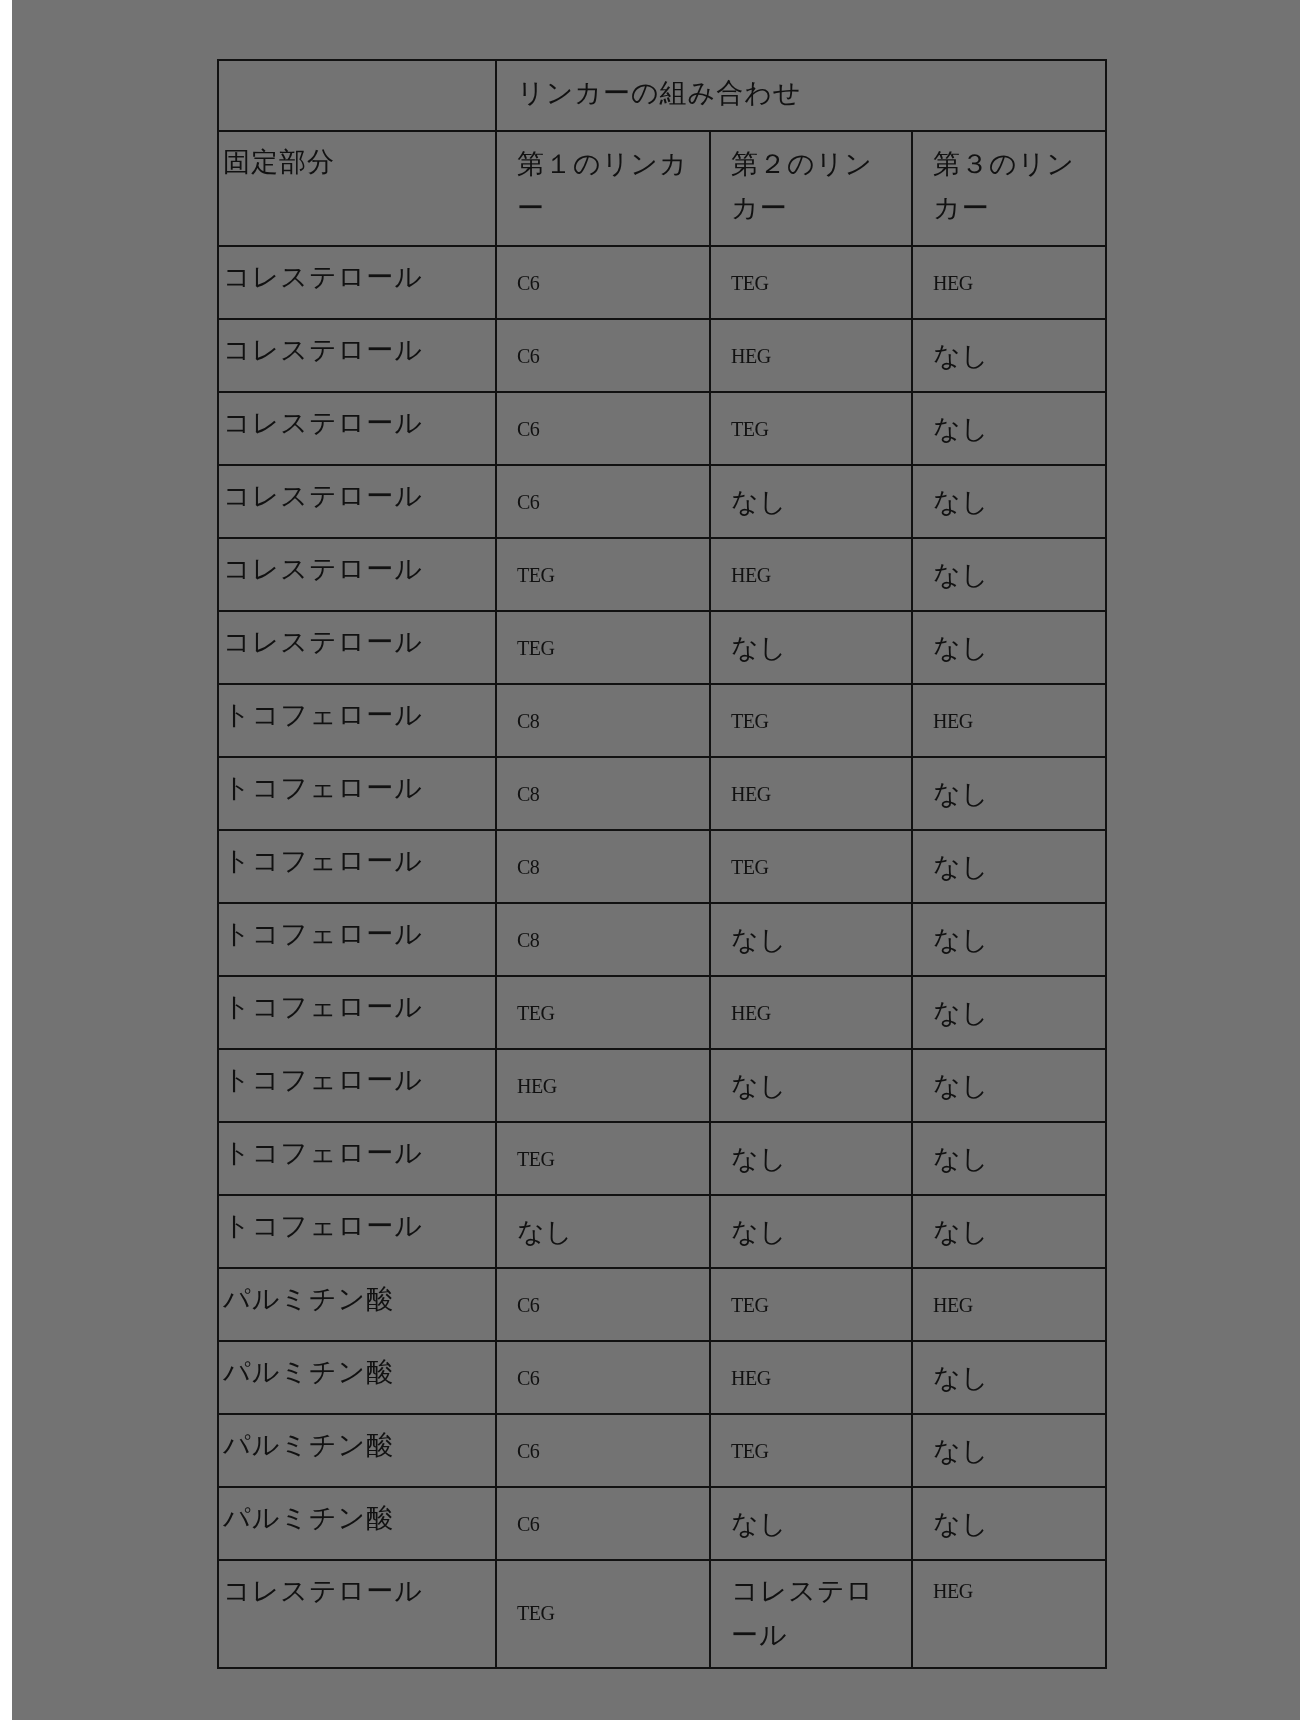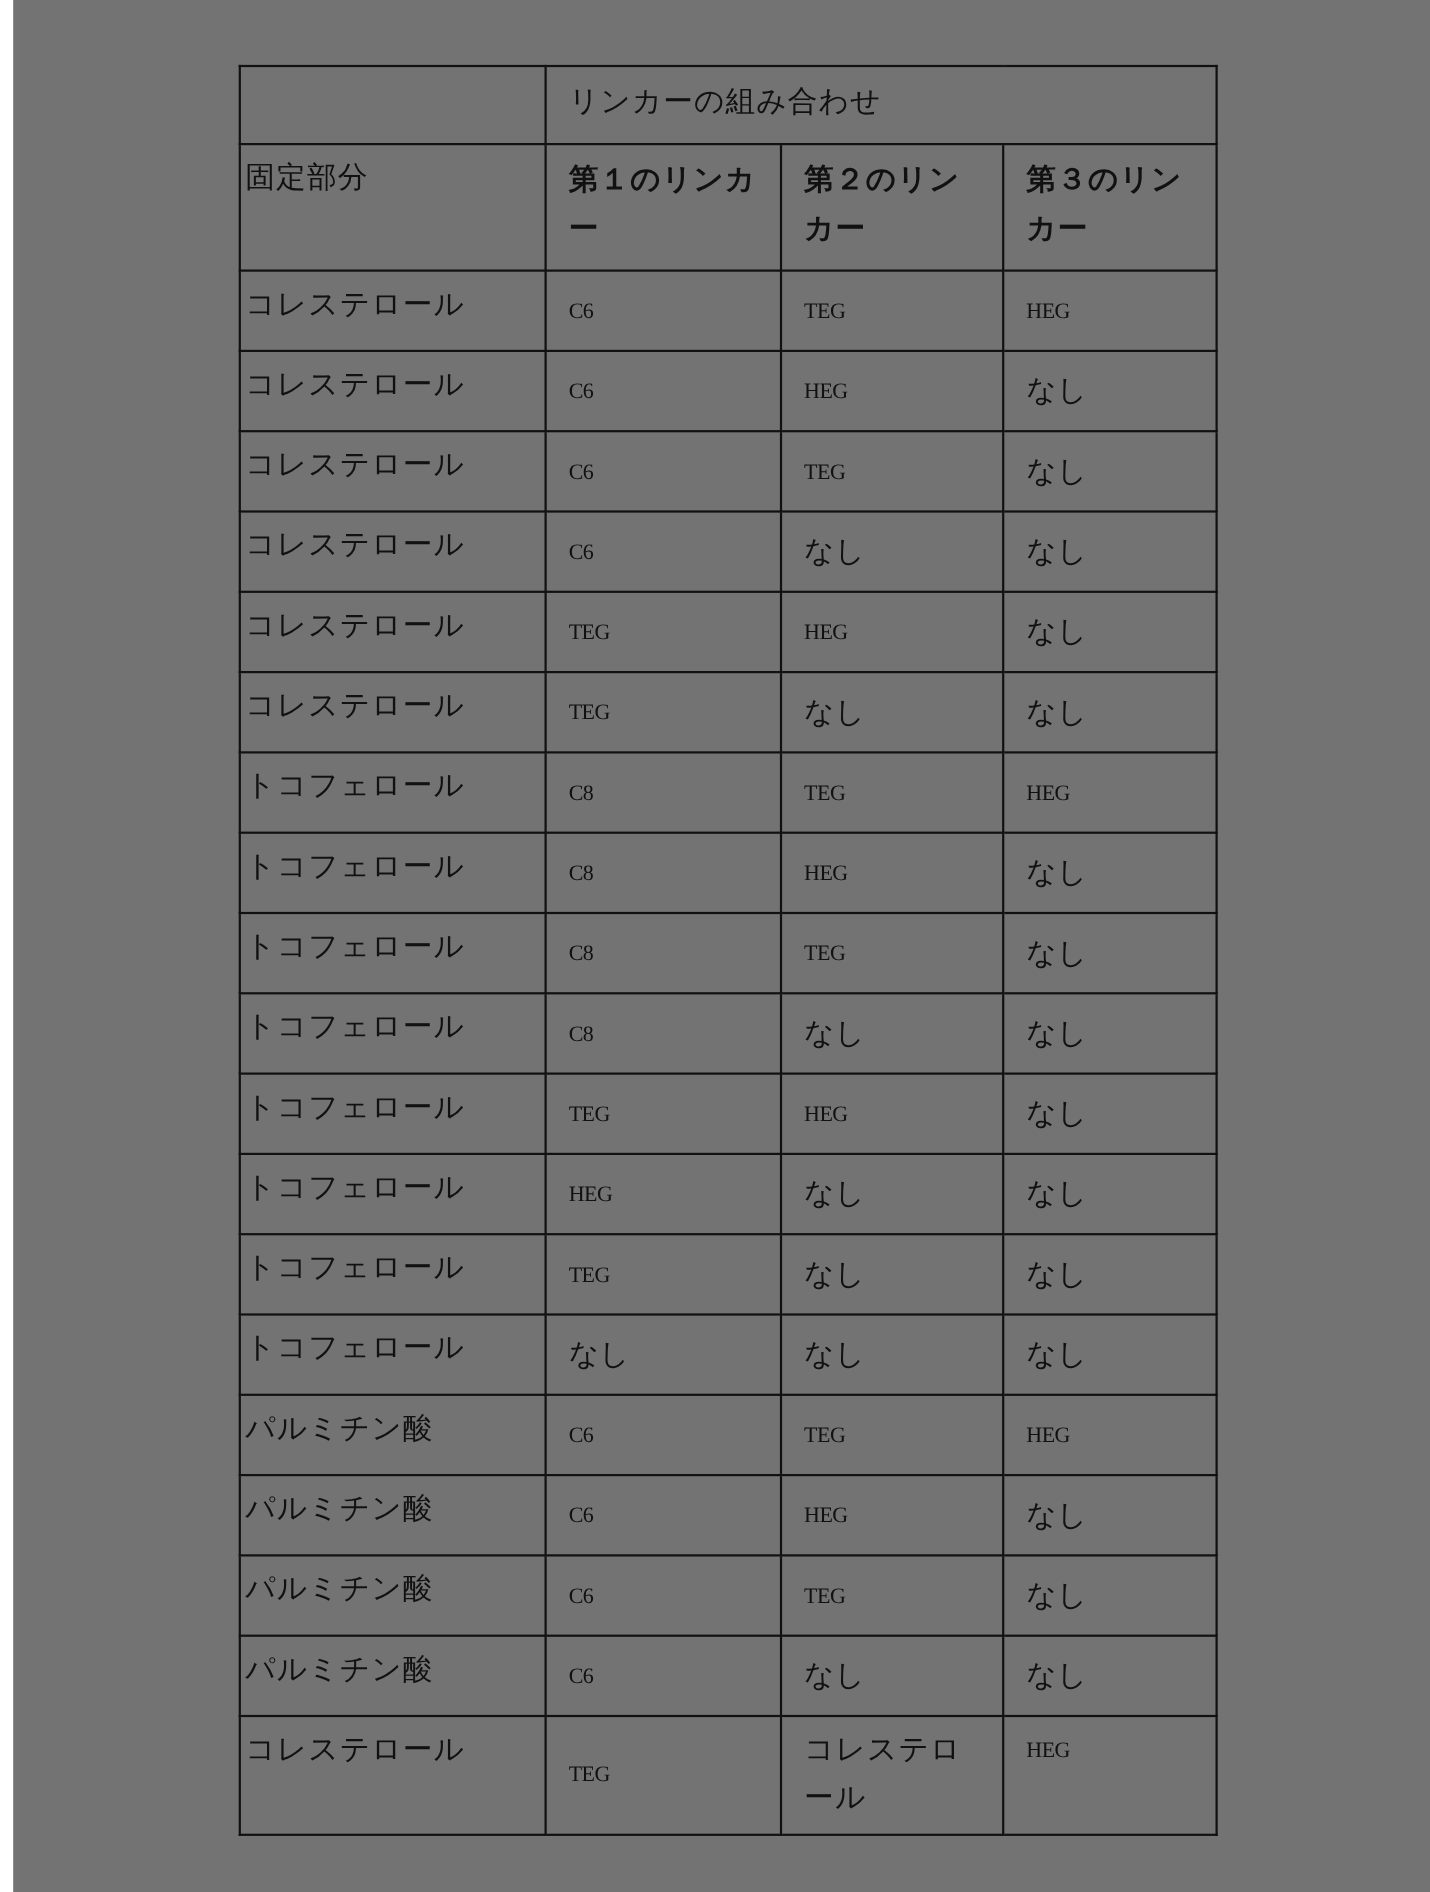--- a/index.html
+++ b/index.html
@@ -26,21 +26,21 @@
     col.c0 { width: 278px; }
     col.c1 { width: 214px; }
     col.c2 { width: 202px; }
     col.c3 { width: 194px; }
     tr.h1 td { height: 71px; }
     tr.h2 td { height: 115px; }
     tr.data td { height: 73px; }
     tr.data.tall td { height: 108px; }
     td .txt-jp { display: block; padding: 10px 6px 0 4px; letter-spacing: 1px; }
     td.head-span .txt-jp { padding: 10px 20px 0 20px; }
-    td.hcol .txt-jp { padding: 10px 14px 0 20px; font-weight: bold; }
+    td.hcol .txt-jp { padding: 10px 14px 0 20px; }
     td .txt-lat {
       display: block;
       padding: 14px 6px 0 20px;
       font-family: "Liberation Serif", "DejaVu Serif", serif;
       font-size: 20px;
       letter-spacing: -0.5px;
     }
     td .txt-val { display: block; padding: 14px 6px 0 20px; }
     td.fixed .txt-jp { padding-top: 8px; }
     td.mid .txt-lat { padding-top: 30px; }

